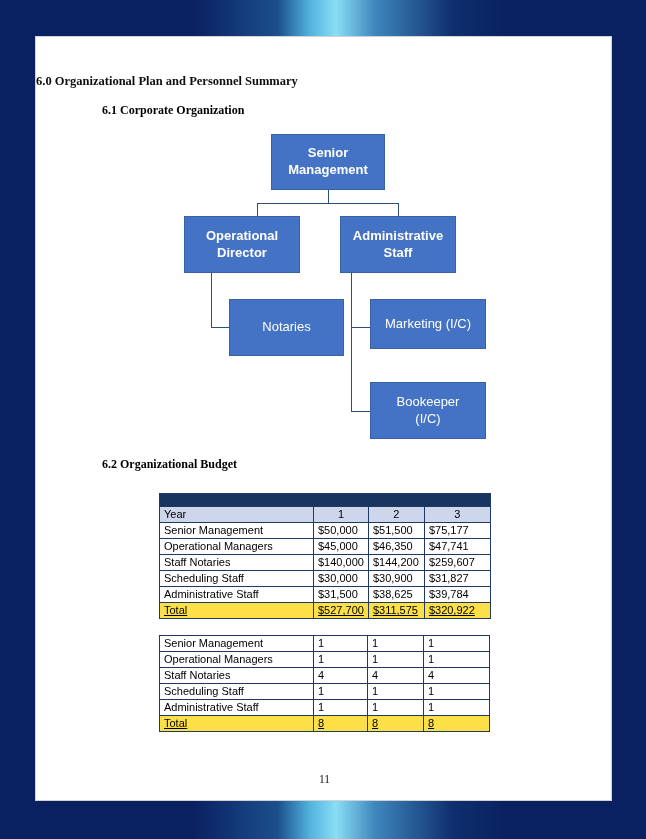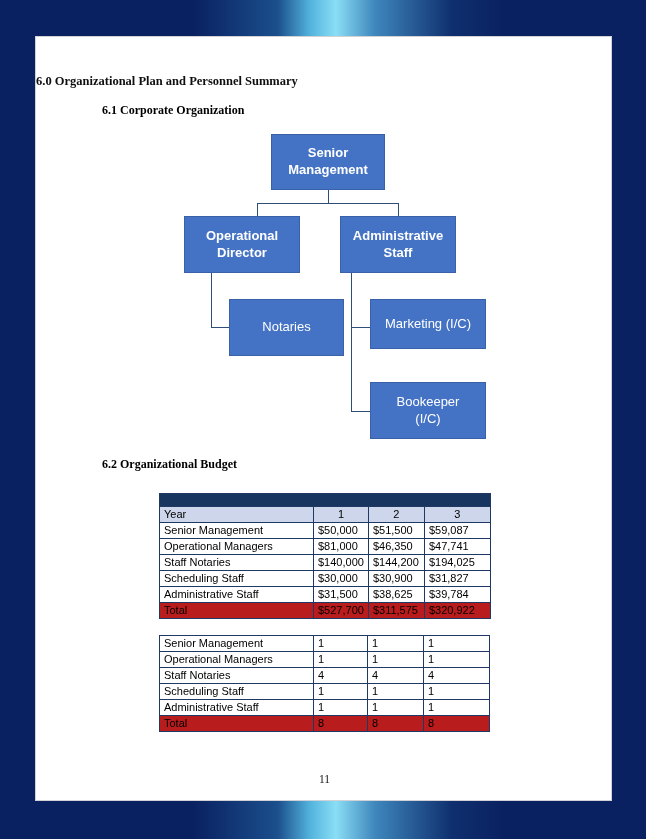--- a/index.html
+++ b/index.html
@@ -64,21 +64,21 @@
   .tbl-1{ top:456px; }
   .tbl-2{ top:598px; }
   table.budget td{
     border:1px solid #1f3864;
     height:15px; line-height:15px;
     padding:0 4px;
     background:#ffffff;
   }
   table.budget tr.band-row td{ background:#17355e; height:13px; }
   table.budget tr.year-row td{ background:#cdd6ea; }
-  table.budget tr.total-row td{ background:#b91c1c; }
+  table.budget tr.total-row td{ background:#fde047;text-decoration:underline; }
   td.lbl{ text-align:left; }
   td.num{ text-align:left; }
   td.ctr{ text-align:center; }
 
   .page-number{
     position:absolute; left:0; top:736px; width:577px;
     text-align:center;
     font-family:"Liberation Serif", serif;
     font-size:11.5px; color:#111;
   }
@@ -124,33 +124,33 @@
     <tr class="year-row">
       <td class="lbl">Year</td>
       <td class="ctr">1</td>
       <td class="ctr">2</td>
       <td class="ctr">3</td>
     </tr>
     <tr>
       <td class="lbl">Senior Management</td>
       <td class="num">$50,000</td>
       <td class="num">$51,500</td>
-      <td class="num">$59,087</td>
+      <td class="num">$75,177</td>
     </tr>
     <tr>
       <td class="lbl">Operational Managers</td>
-      <td class="num">$81,000</td>
+      <td class="num">$45,000</td>
       <td class="num">$46,350</td>
       <td class="num">$47,741</td>
     </tr>
     <tr>
       <td class="lbl">Staff Notaries</td>
       <td class="num">$140,000</td>
       <td class="num">$144,200</td>
-      <td class="num">$194,025</td>
+      <td class="num">$259,607</td>
     </tr>
     <tr>
       <td class="lbl">Scheduling Staff</td>
       <td class="num">$30,000</td>
       <td class="num">$30,900</td>
       <td class="num">$31,827</td>
     </tr>
     <tr>
       <td class="lbl">Administrative Staff</td>
       <td class="num">$31,500</td>

